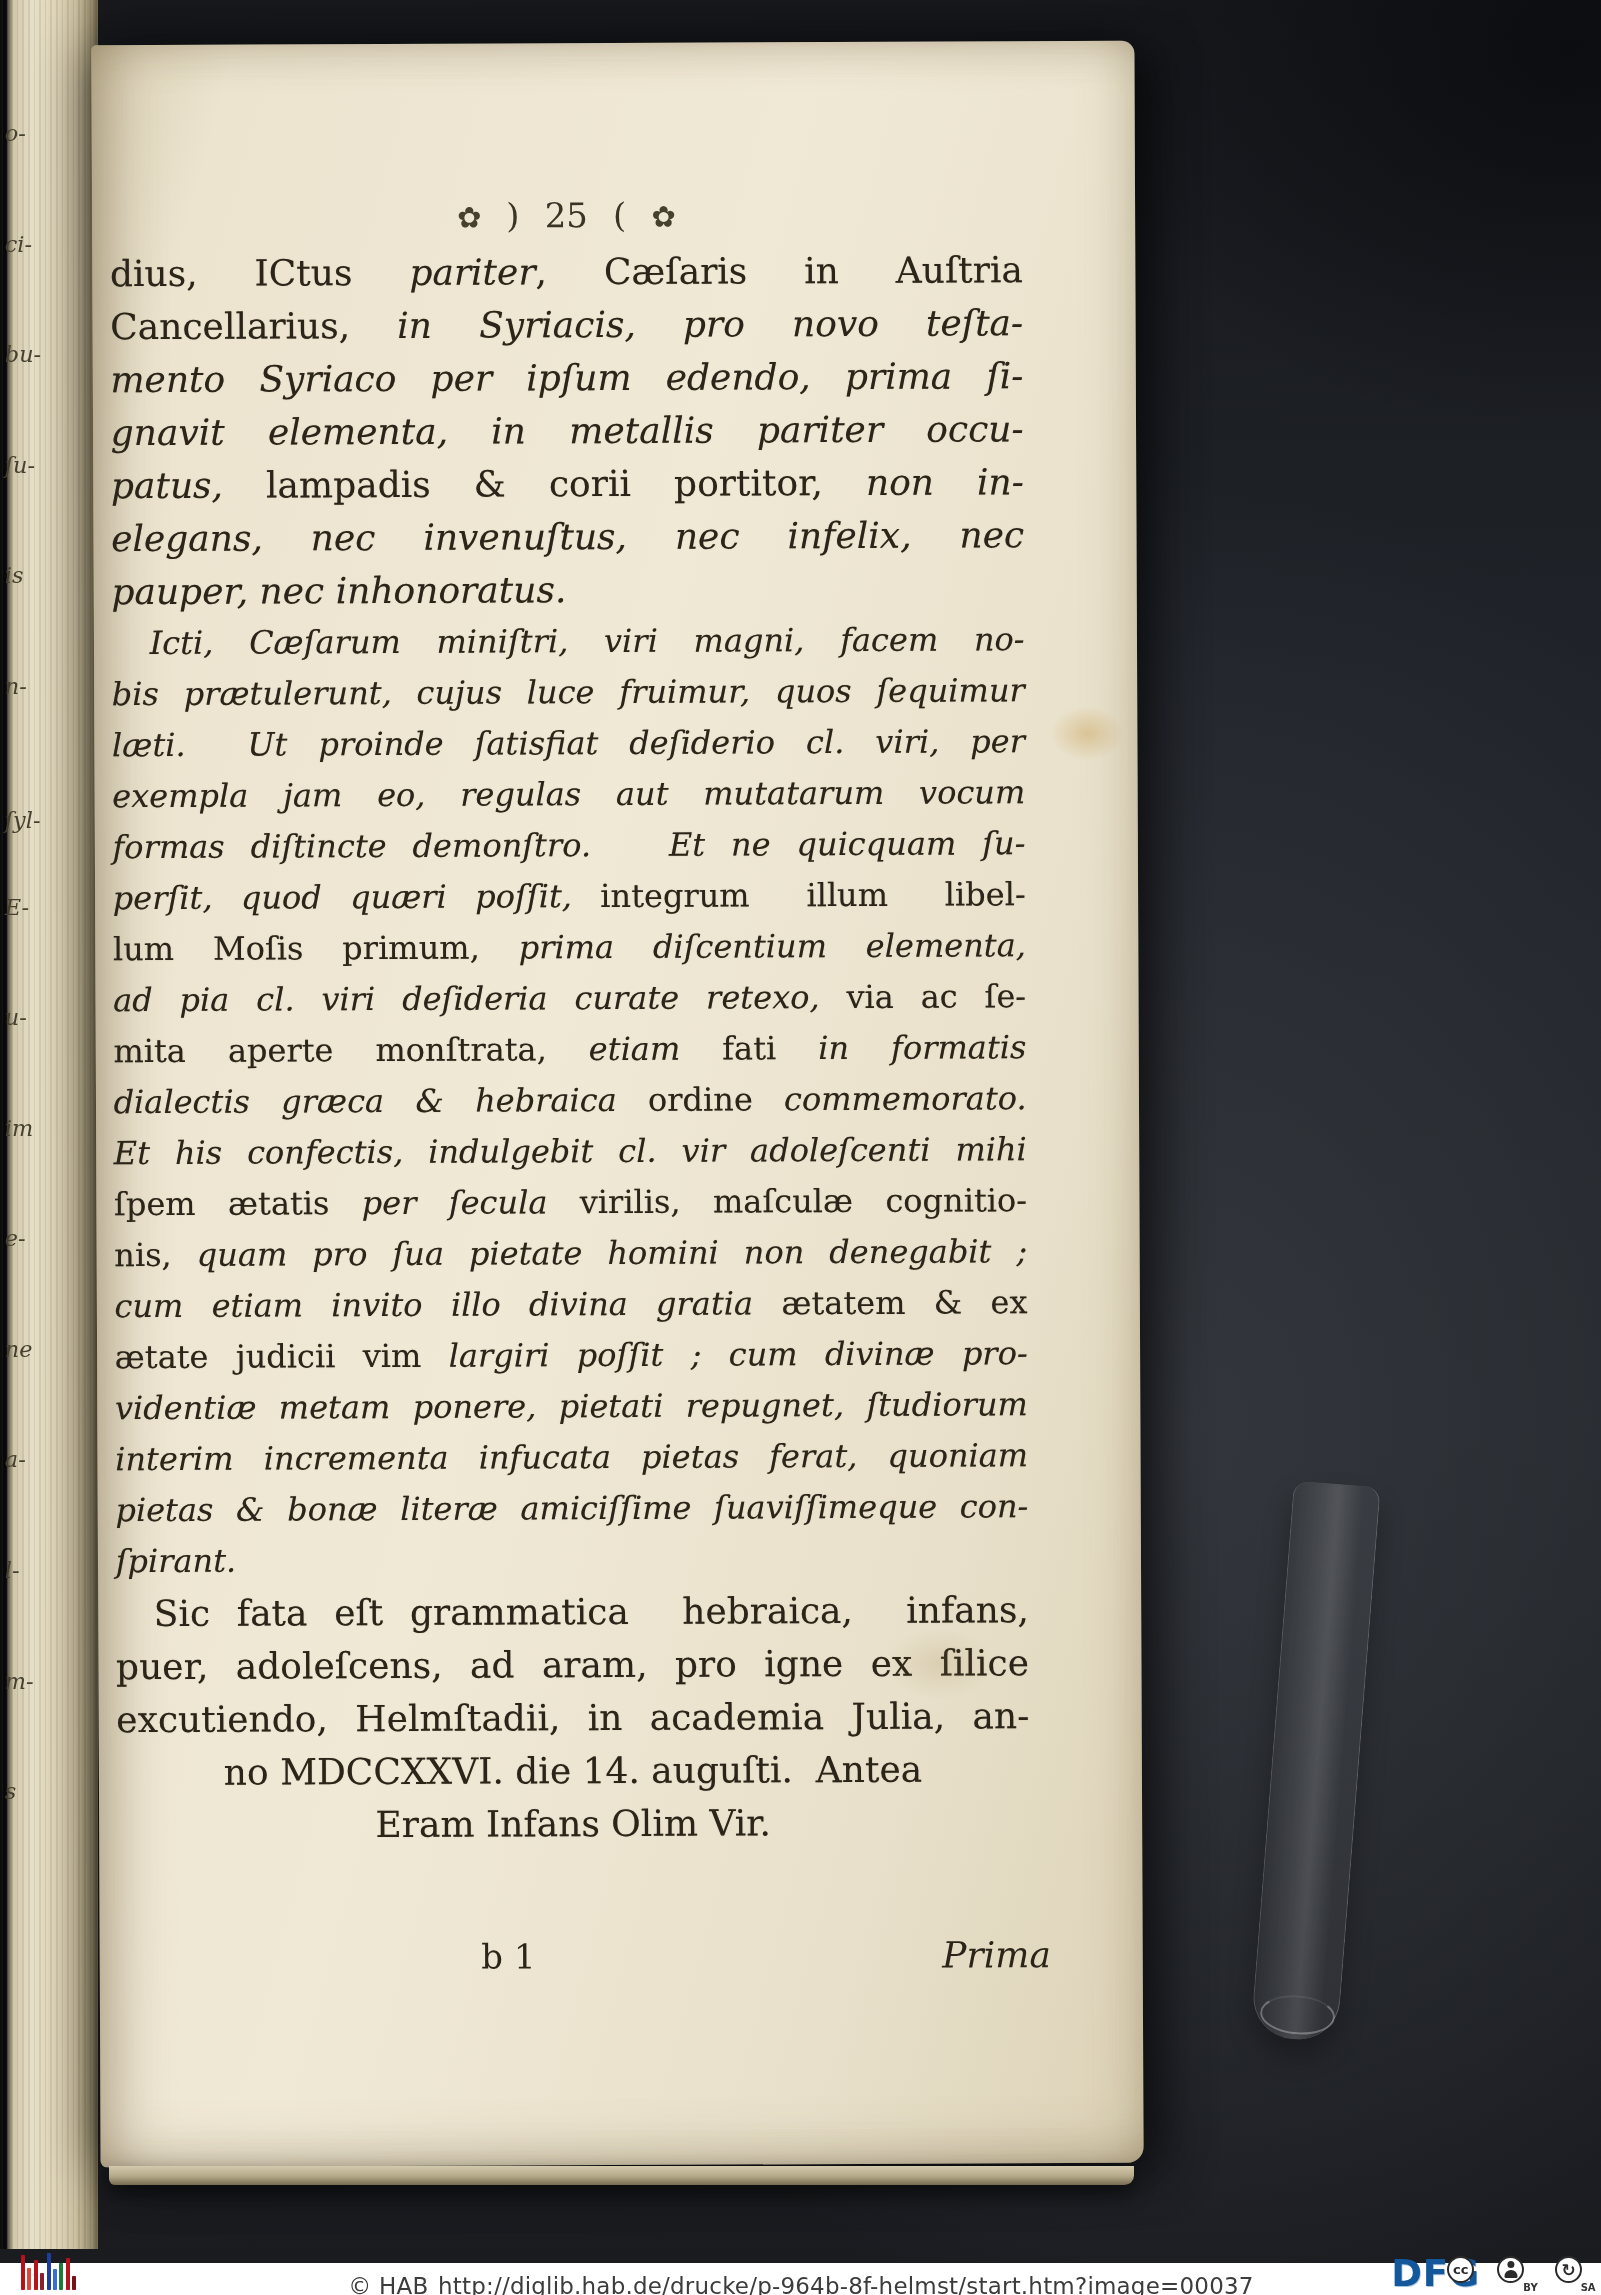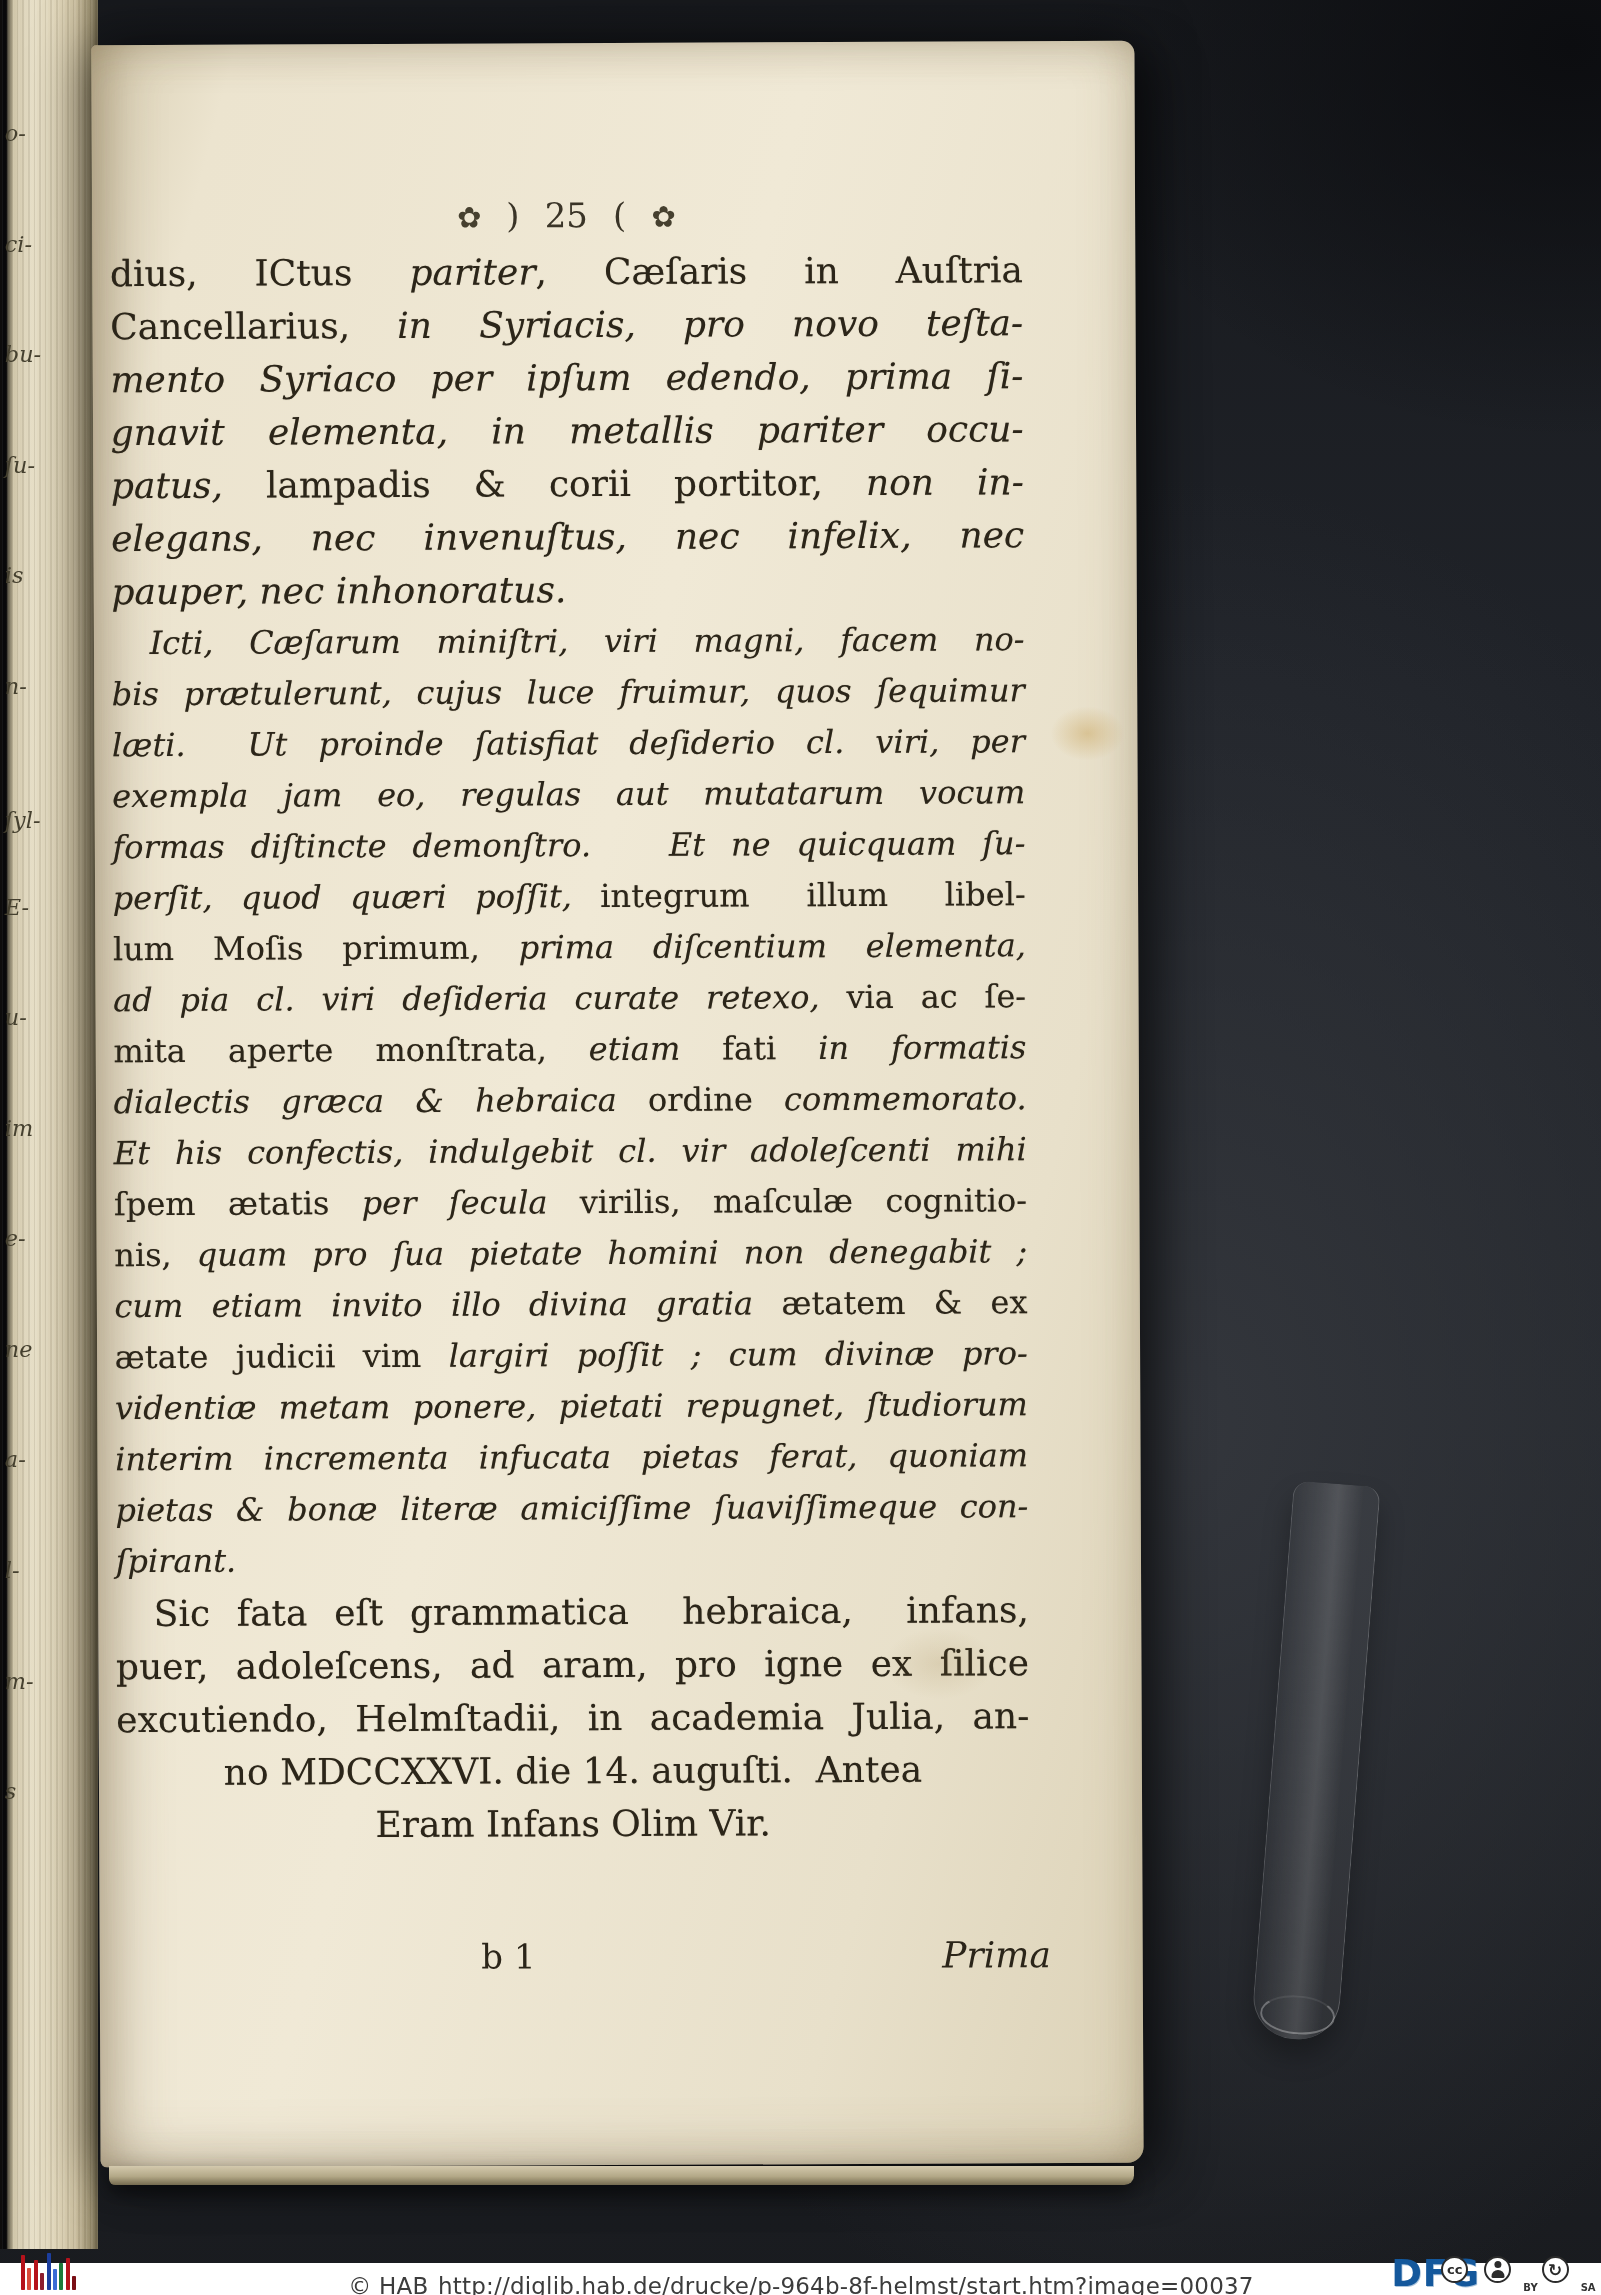--- a/index.html
+++ b/index.html
@@ -98,21 +98,21 @@
     position:absolute;left:0;top:0;width:100%;height:46px;line-height:46px;text-align:center;
     font-size:23px;color:#3c3c3c;letter-spacing:0.2px;
   }
   .footer-url{margin-left:9.6px;}
   .dfg{
     position:absolute;right:122px;bottom:0;font-size:37px;font-weight:bold;
     color:#14589c;letter-spacing:0.8px;font-style:normal;
     text-shadow:0.8px 0.8px 0 rgba(20,88,156,0.35);
   }
   .ccgroup{position:absolute;right:6.4px;bottom:1.6px;display:flex;gap:4px;}
-  .badge-col{display:flex;flex-direction:column;align-items:flex-start;}
+  .badge-col{display:flex;flex-direction:column;align-items:center;}
   .badge{
     width:27px;height:27px;border:2.4px solid #2b2b2b;border-radius:50%;
     display:flex;align-items:center;justify-content:center;
     font-weight:bold;font-size:13px;color:#2b2b2b;background:#fff;box-sizing:border-box;
   }
   .badge-label{font-size:10px;color:#333;height:10.4px;line-height:10.4px;font-weight:bold;padding-left:39px;}
   .person{position:relative;width:13px;height:17.6px;display:inline-block;}
   .person::before{content:"";position:absolute;top:0;left:50%;transform:translateX(-50%);
     width:7.2px;height:7.2px;background:#2b2b2b;border-radius:50%;}
   .person::after{content:"";position:absolute;bottom:0;left:50%;transform:translateX(-50%);

